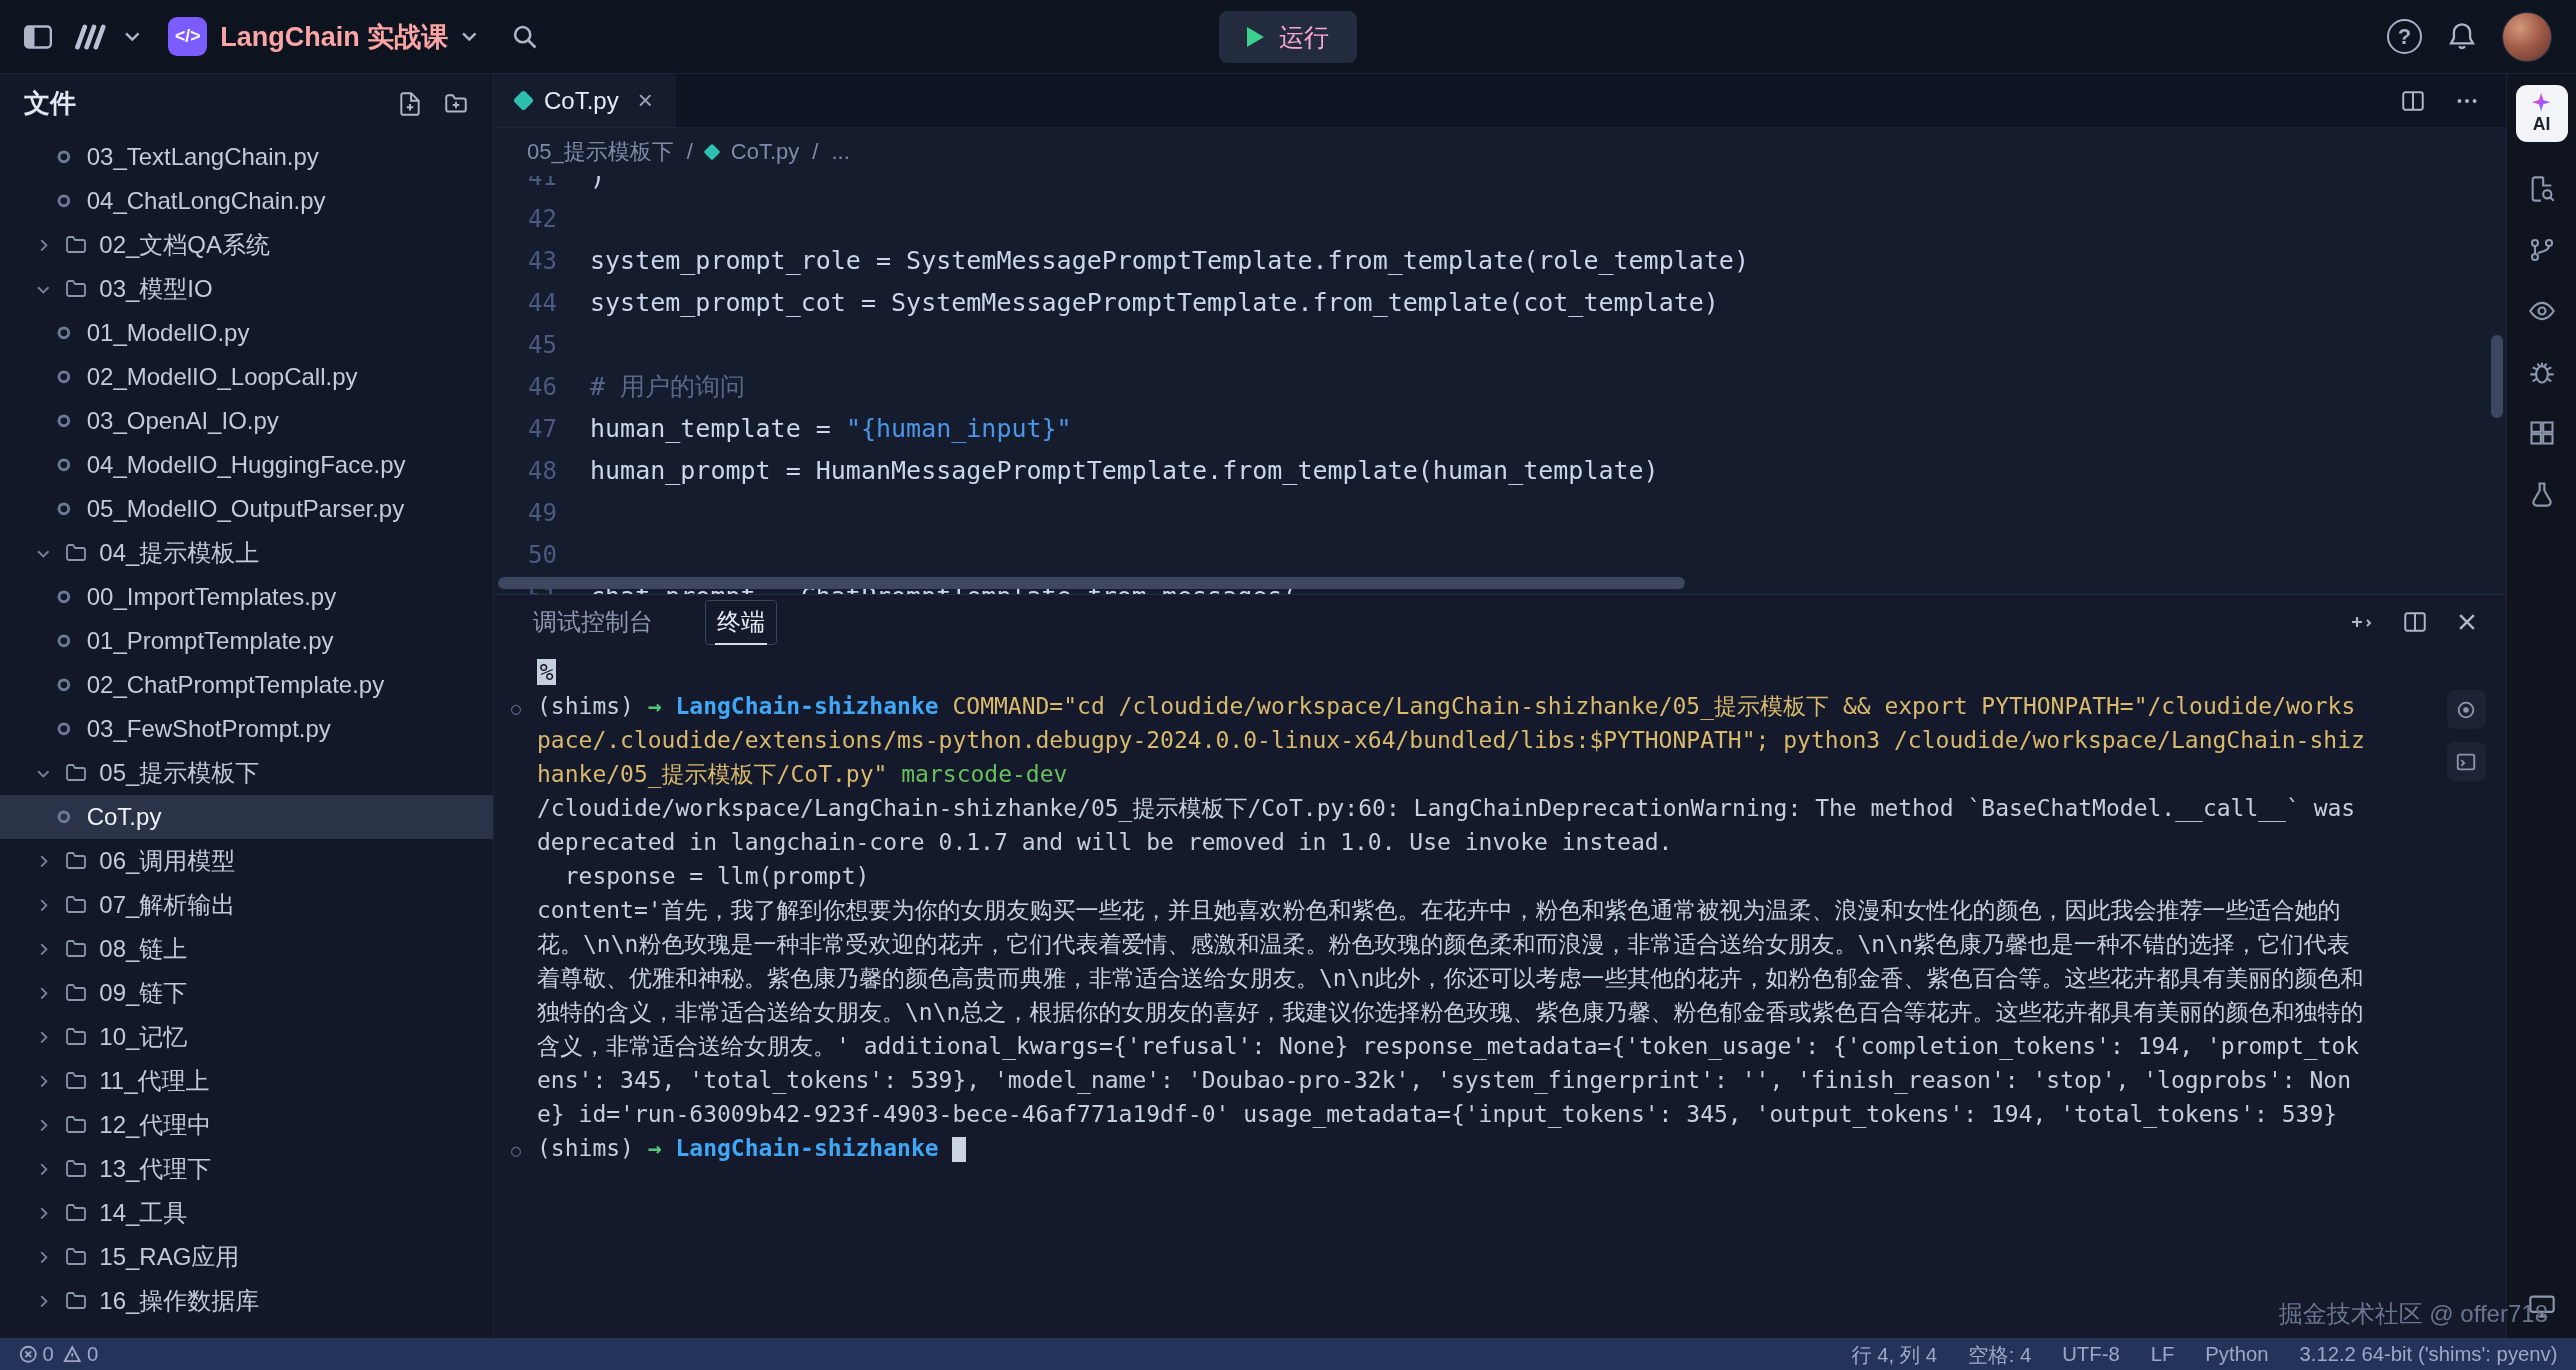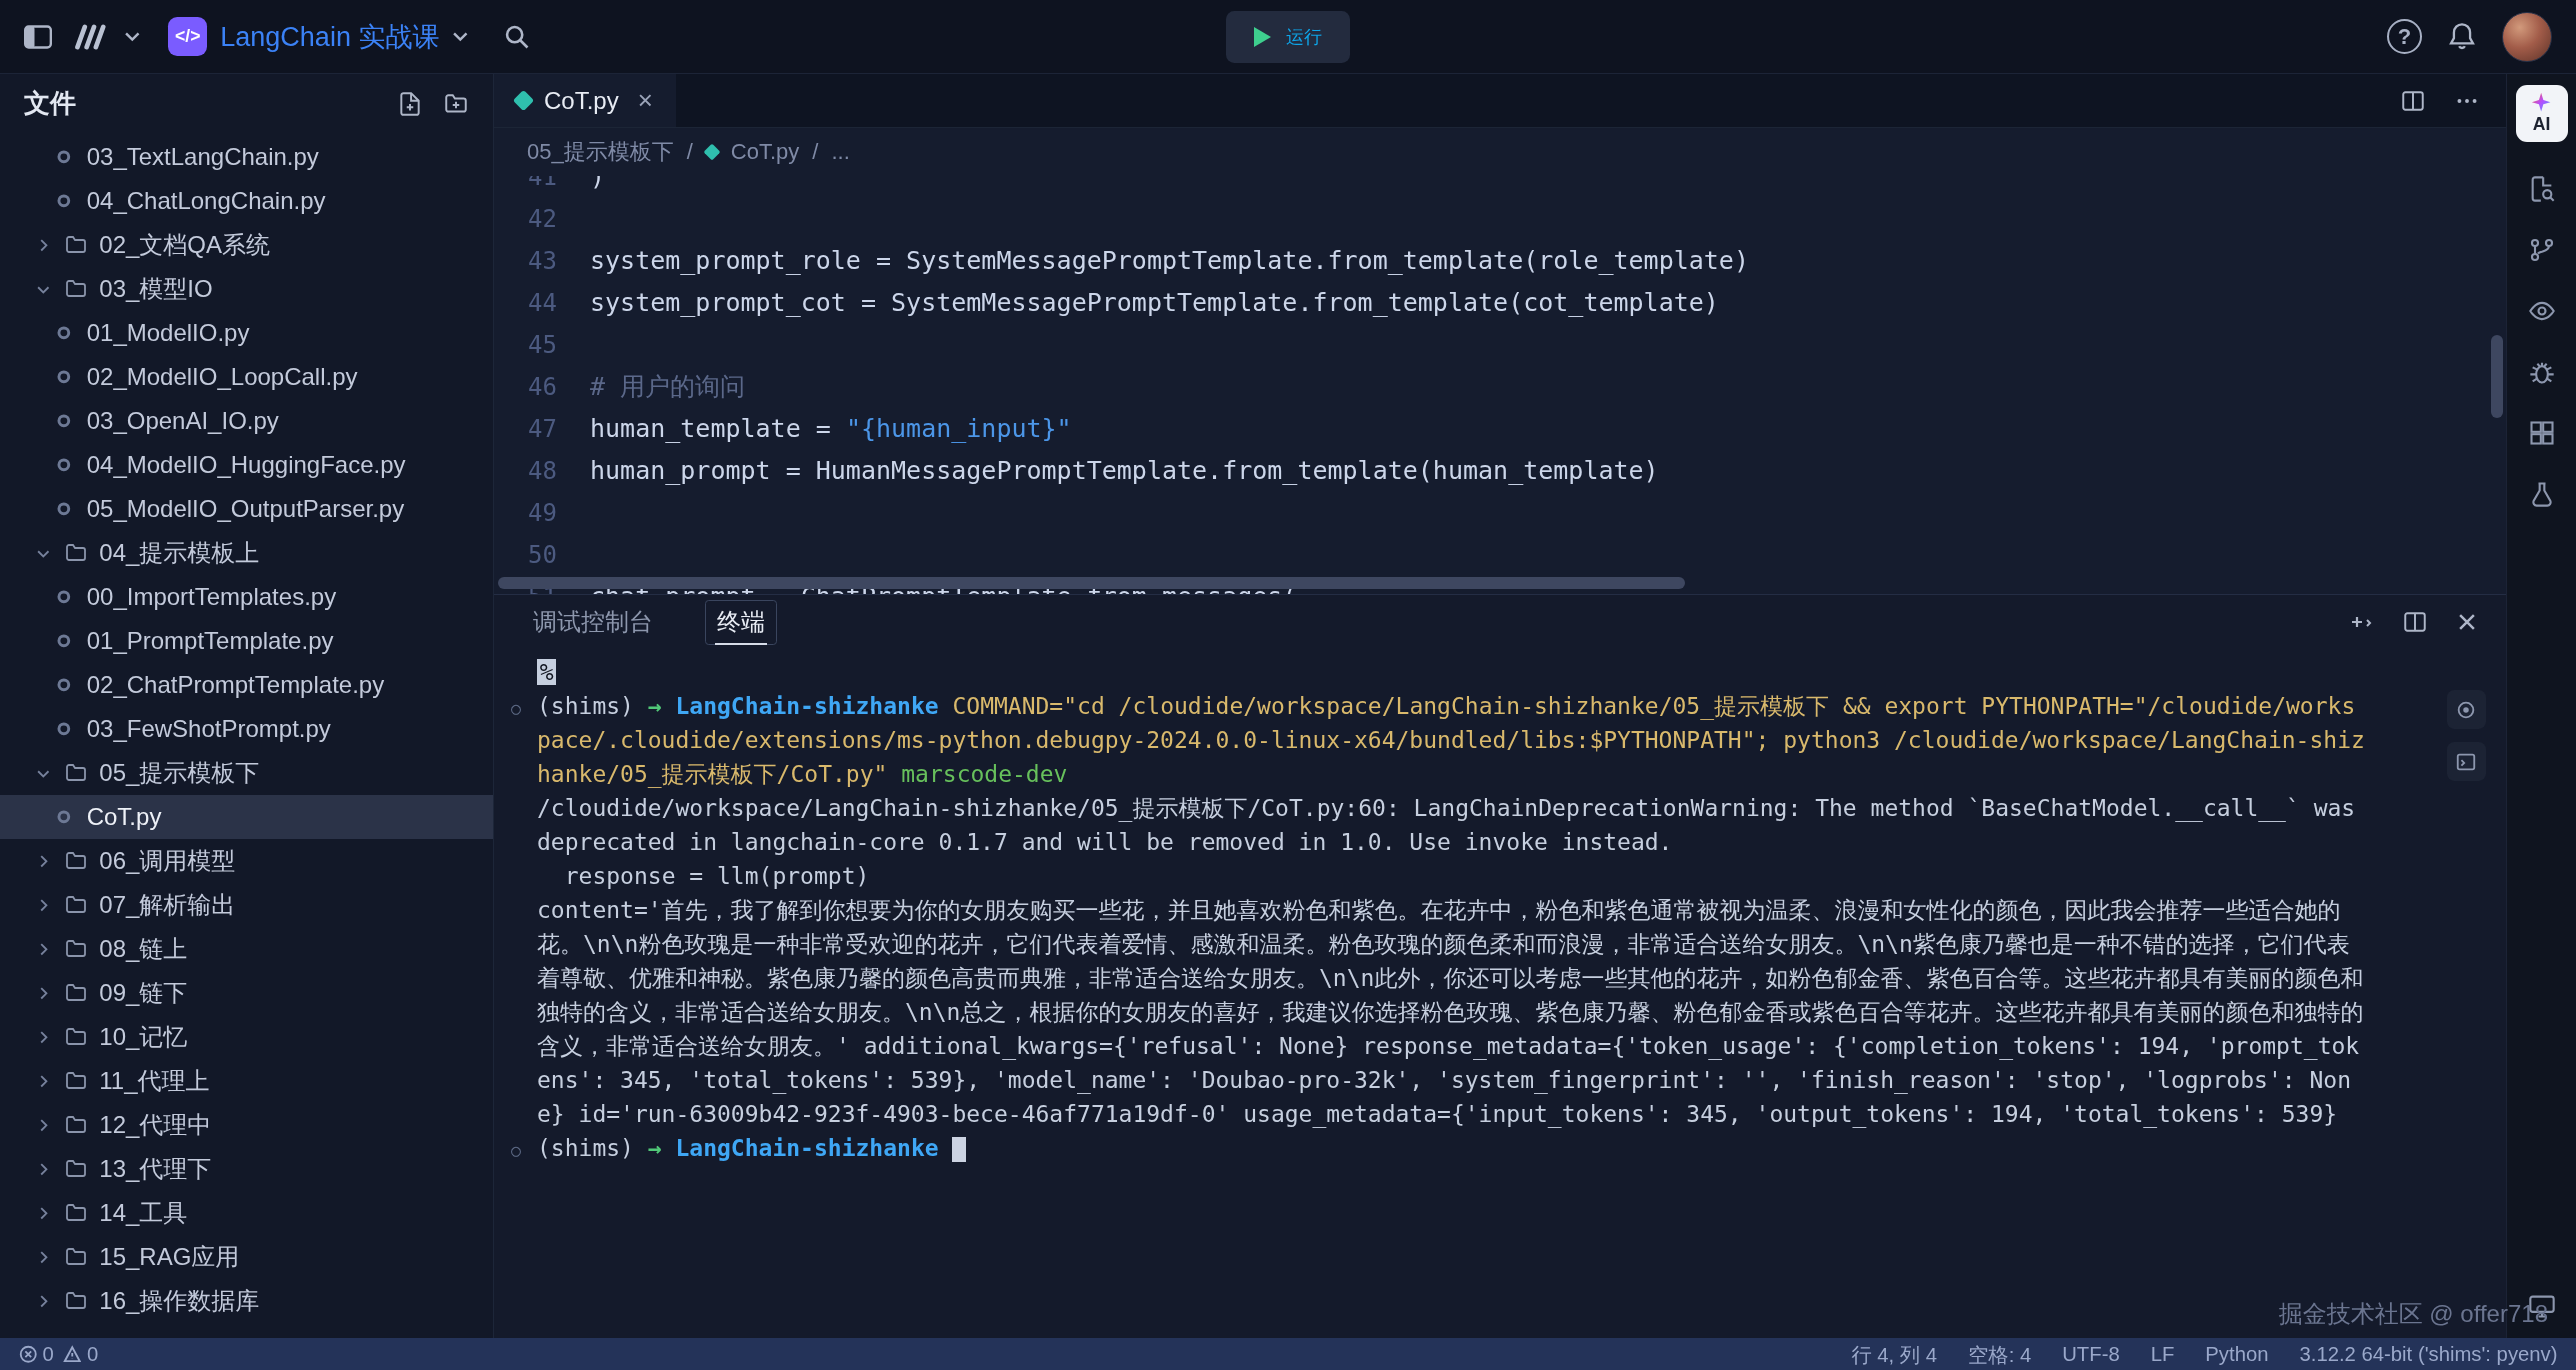--- a/index.html
+++ b/index.html
@@ -11,27 +11,27 @@
   svg { display:block; }
 
   
   .topbar { height:74px; background:#0e1320; border-bottom:0.9px solid #1c2437;
     display:flex; align-items:center; padding:0 24px; position:relative; z-index:5;}
   .tb-left { display:flex; align-items:center; gap:18.5px; }
   .icon-btn { display:flex; align-items:center; justify-content:center; cursor:pointer; color:#aeb6c8; }
   .ws-chip { display:flex; align-items:center; gap:13px; margin-left:9.2px; }
   .ws-icon { width:39px; height:39px; border-radius:9.2px; background:#7a5cff; color:#fff;
     display:flex; align-items:center; justify-content:center; font-weight:bold; font-size:17.6px; }
-  .ws-name { font-size:27px; font-weight:normal; color:#3b82f6; }
+  .ws-name { font-size:27px; font-weight:bold; color:#fca5a5; }
   .run-btn { position:absolute; left:50%; transform:translateX(-50%); top:11px;
     height:52px; padding:0 28px; background:#232b3e; border-radius:8.3px;
     display:flex; align-items:center; gap:15px; cursor:pointer; }
   .play-tri { width:0; height:0; border-left:17.6px solid #3ecf8e;
     border-top:10.2px solid transparent; border-bottom:10.2px solid transparent; }
-  .run-label { font-size:18px; color:#0ea5e9; }
+  .run-label { font-size:25px; color:#f9a8d4; }
   .tb-right { margin-left:auto; display:flex; align-items:center; gap:26px; }
   .help-circle { width:35px; height:35px; border:2.3px solid #a7b0c4; border-radius:50%;
     display:flex; align-items:center; justify-content:center; font-size:22px; color:#a7b0c4; font-weight:bold;}
   .avatar { width:50px; height:50px; border-radius:50%;
     background:radial-gradient(circle at 35% 30%, #d29a7c 0%, #a25c49 45%, #5c3228 100%);
     border:1.8px solid #2a3248; }
 
   
   .mid { display:flex; height:1264px; }
 

